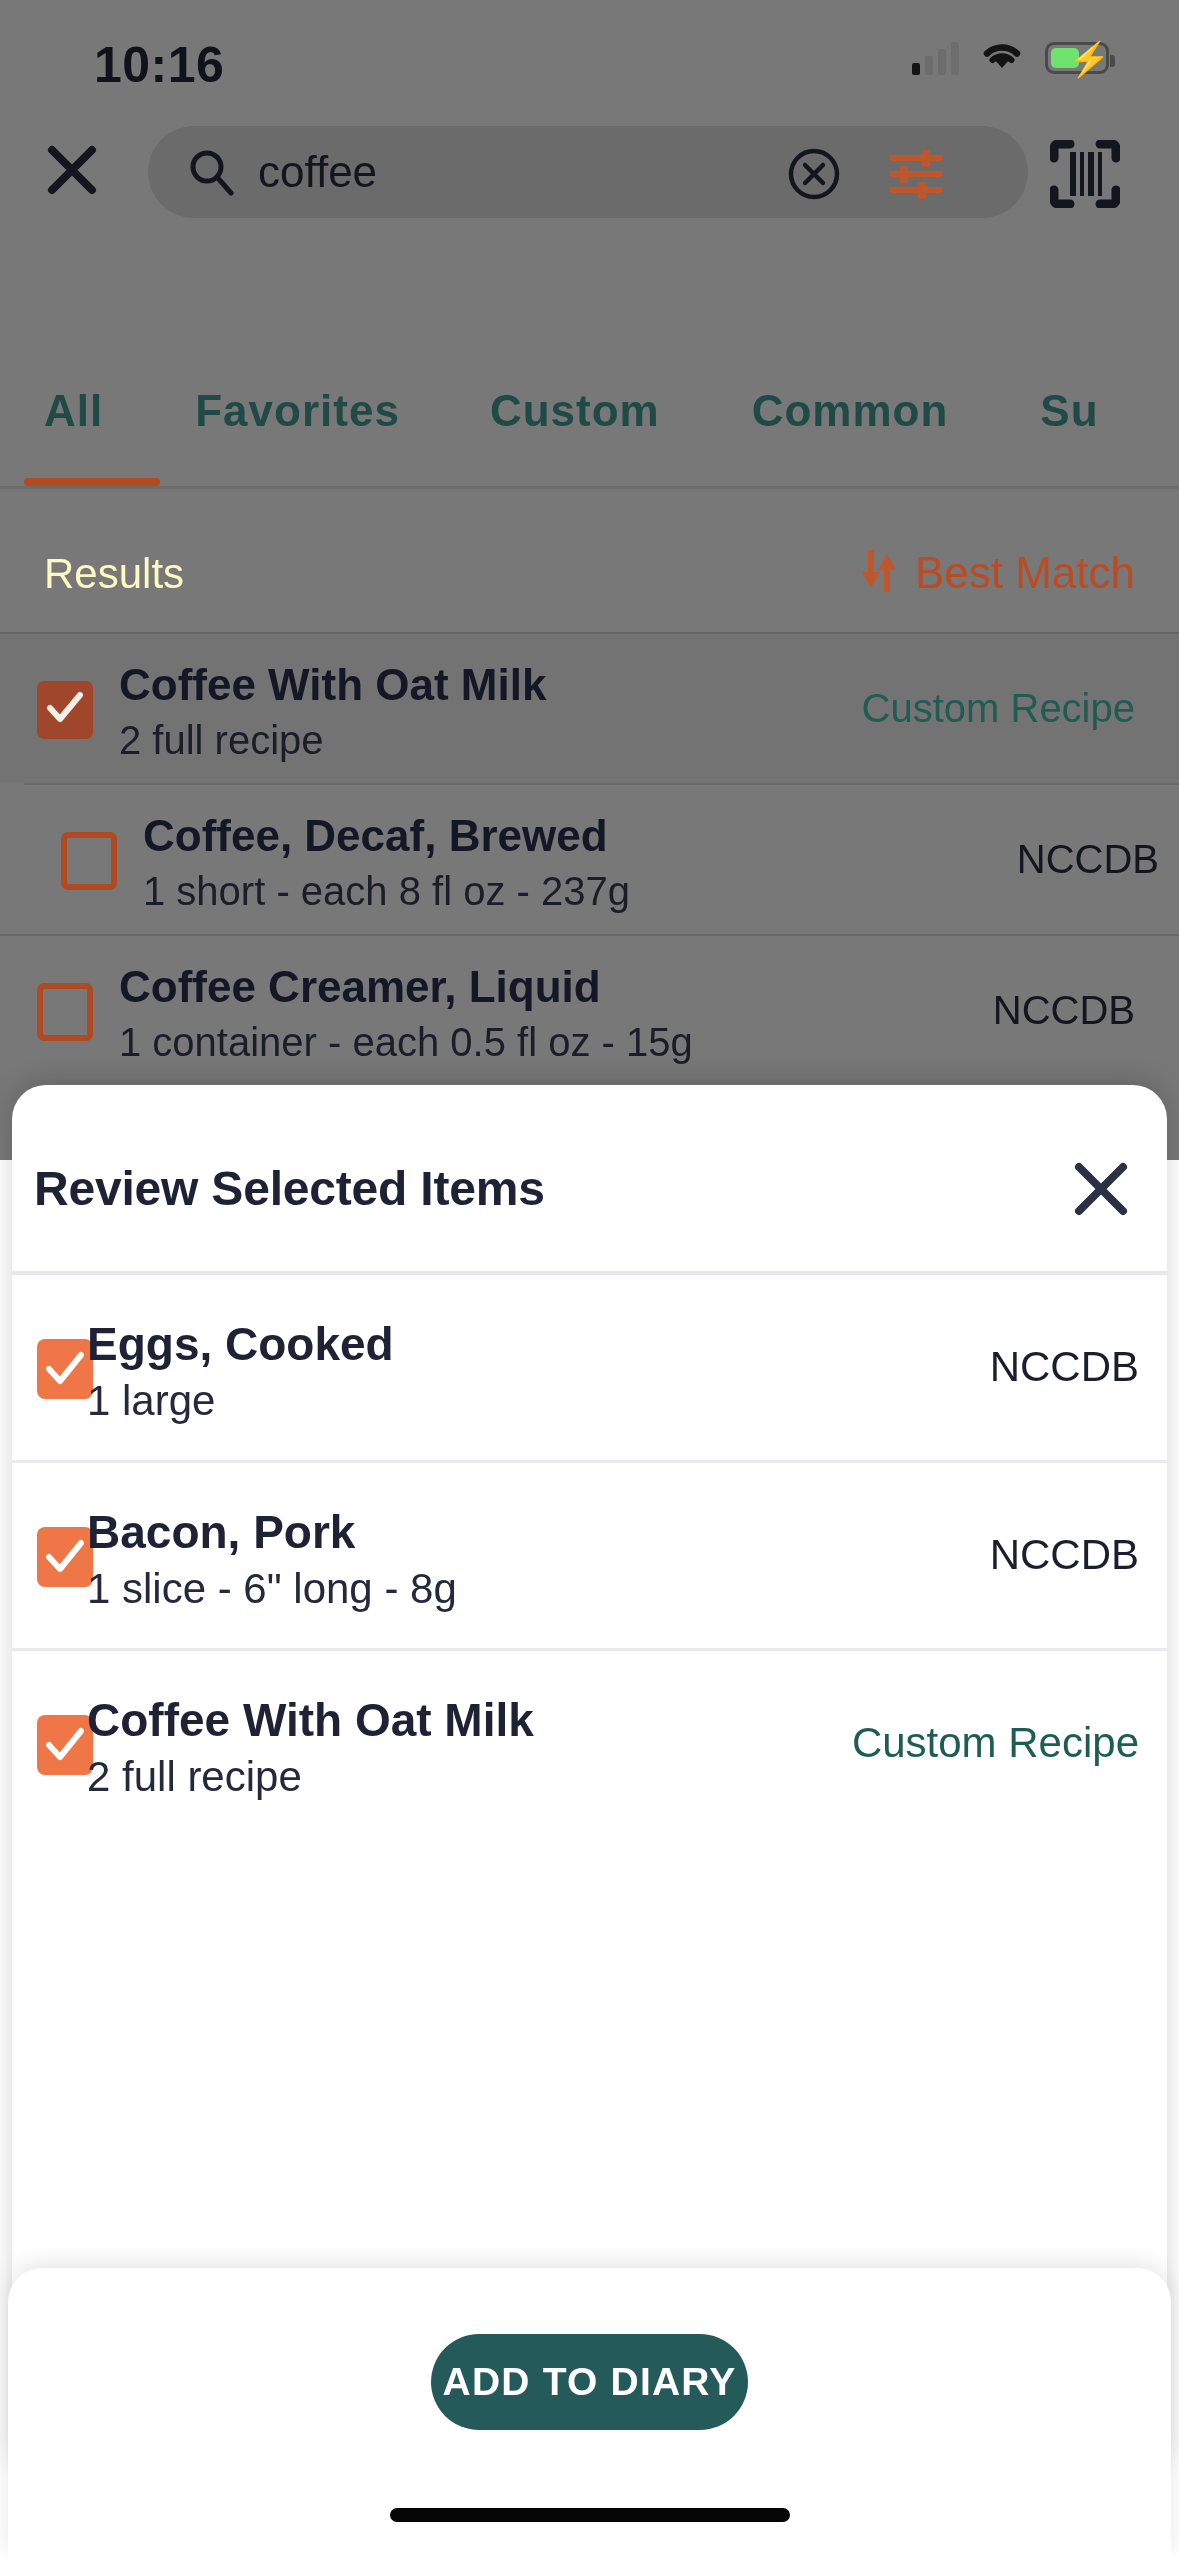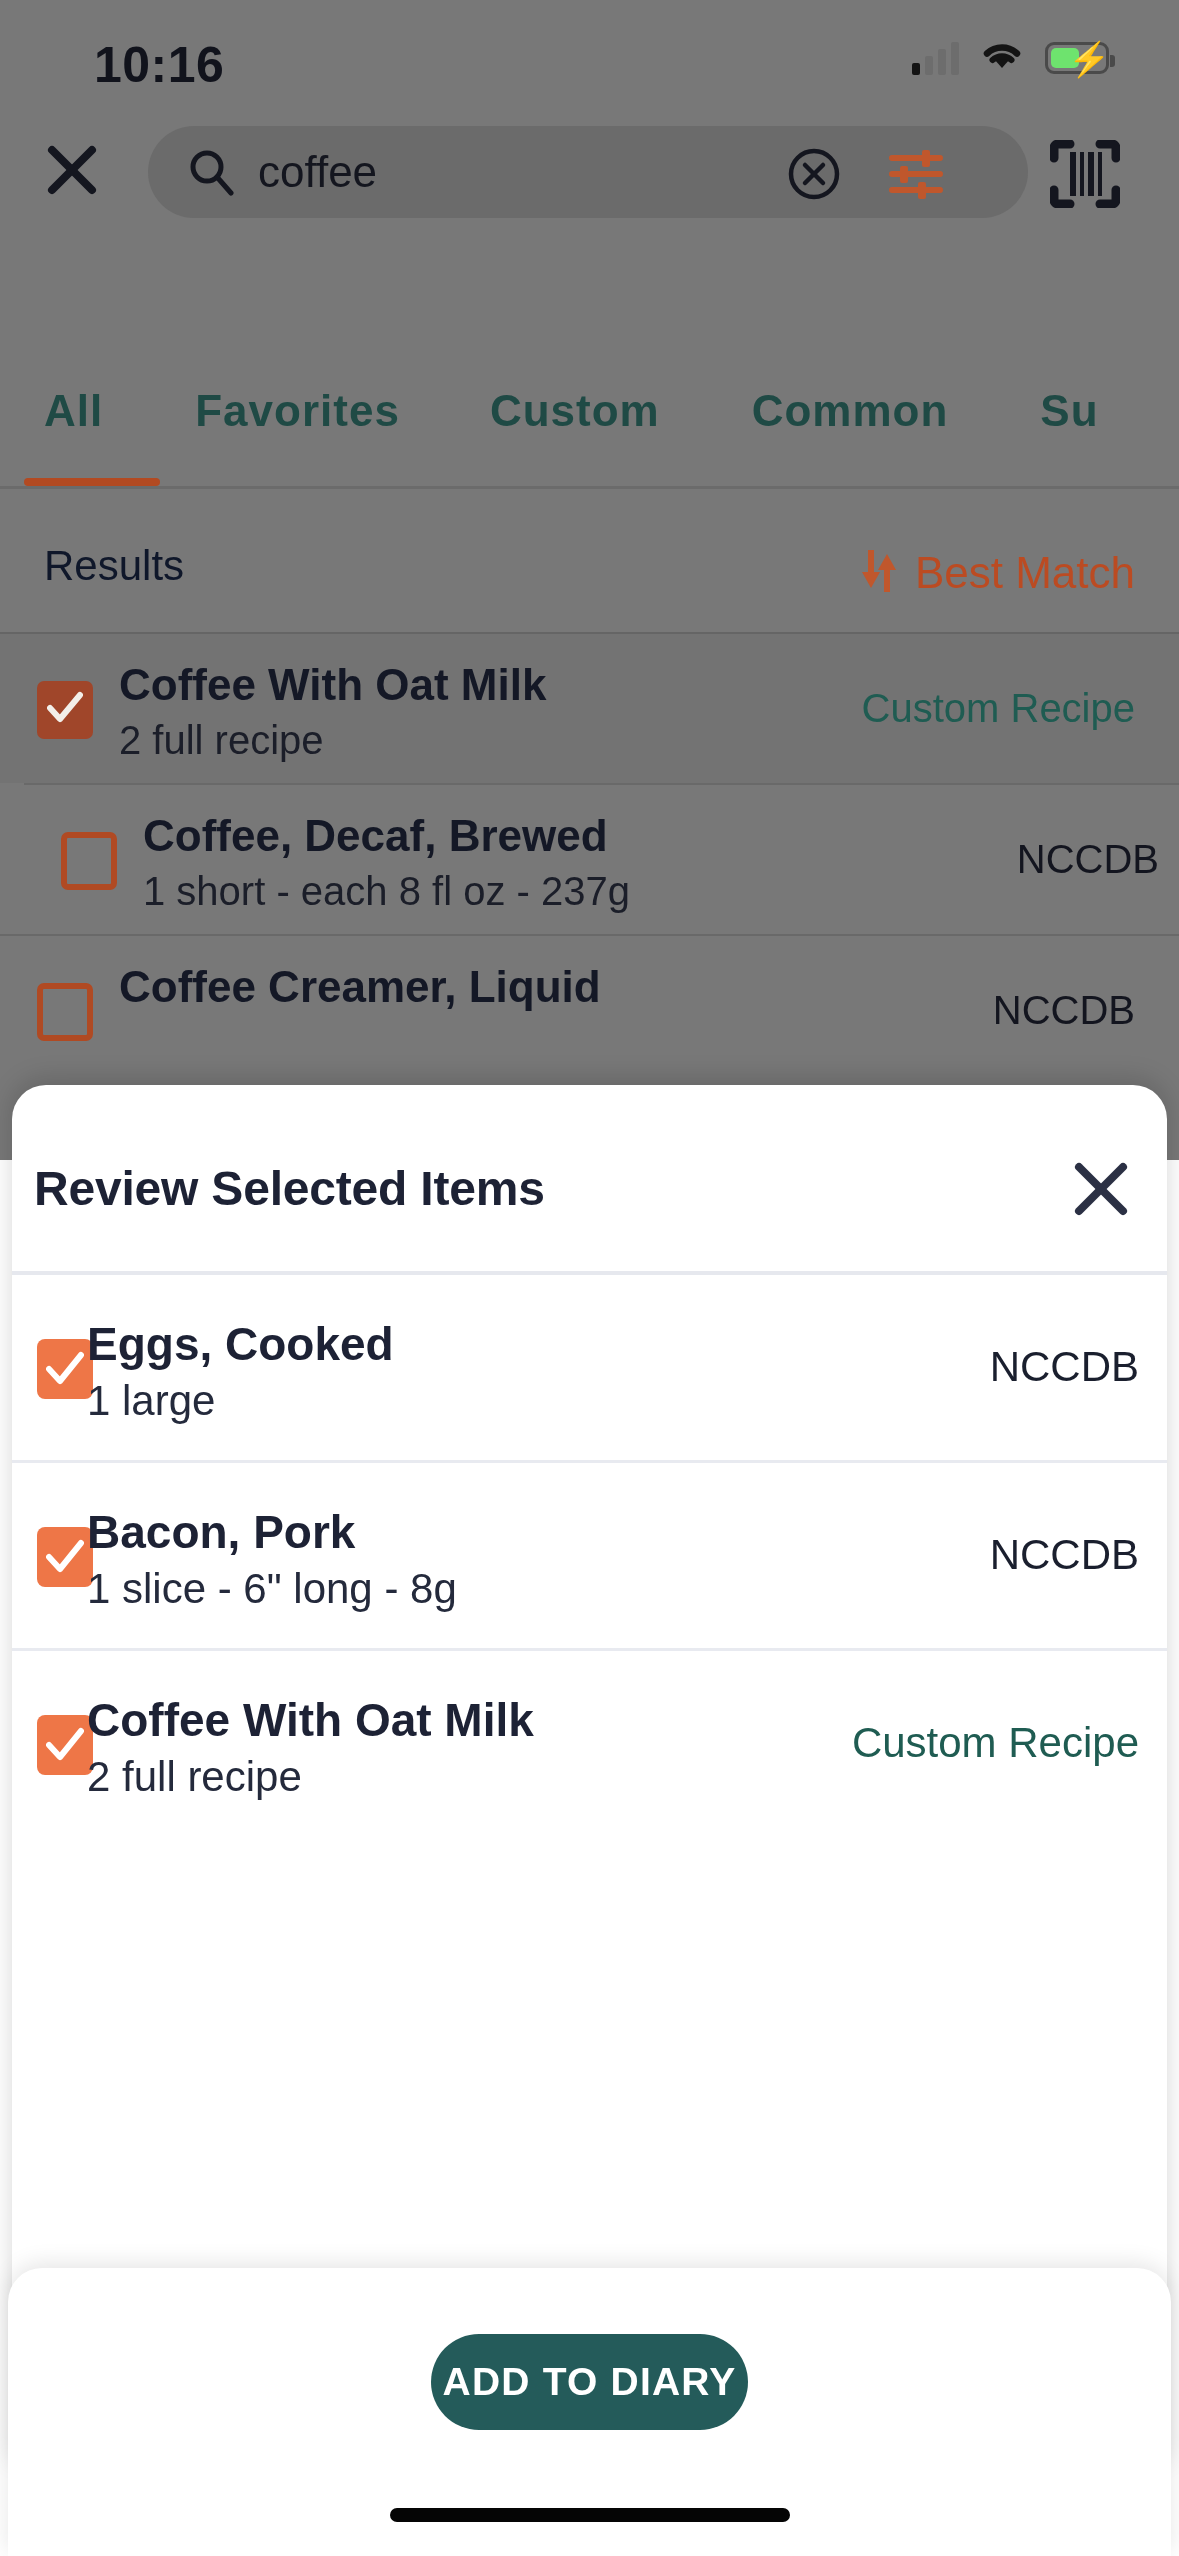--- a/index.html
+++ b/index.html
@@ -104,22 +104,22 @@
   #tabs-divider {
     position:absolute; left:0; top:486px; width:1179px; height:3px;
     background:rgba(0,0,0,0.10);
   }
 
   
   #results-row {
     position:absolute; left:0; top:540px; width:1179px; height:78px;
   }
   #results-label {
-    position:absolute; left:44px; top:2px;
-    font-size:42px; color:#0f172a;
+    position:absolute; left:44px; top:10px;
+    font-size:42px; color:#fef9c3;
   }
   #sort-btn {
     position:absolute; right:44px; top:4px;
     display:flex; align-items:center; gap:14px;
   }
   #sort-label { font-size:44px; color:#bb4b22; }
 
   
   .bres {
     position:absolute; left:0; width:1179px; height:151px;
@@ -358,20 +358,21 @@
     <div class="bres r1">
       <span class="bres-cb unchecked"></span>
       <span class="bres-name">Coffee, Decaf, Brewed</span>
       <span class="bres-sub">1 short - each 8 fl oz - 237g</span>
       <span class="bres-src src-nccdb">NCCDB</span>
     </div>
 
     <div class="bres r2">
       <span class="bres-cb unchecked"></span>
       <span class="bres-name">Coffee Creamer, Liquid</span>
+      <span class="bres-sub">1 container - each 0.5 fl oz - 15g</span>
       <span class="bres-src src-nccdb">NCCDB</span>
     </div>
   </div>
 
   <div id="sheet">
     <div id="sheet-header">
       <span id="sheet-title">Review Selected Items</span>
       <span id="sheet-close">
         <svg width="64" height="64" viewBox="0 0 64 64">
           <line x1="10" y1="10" x2="54" y2="54" stroke="#2b3044" stroke-width="8" stroke-linecap="round"></line>

